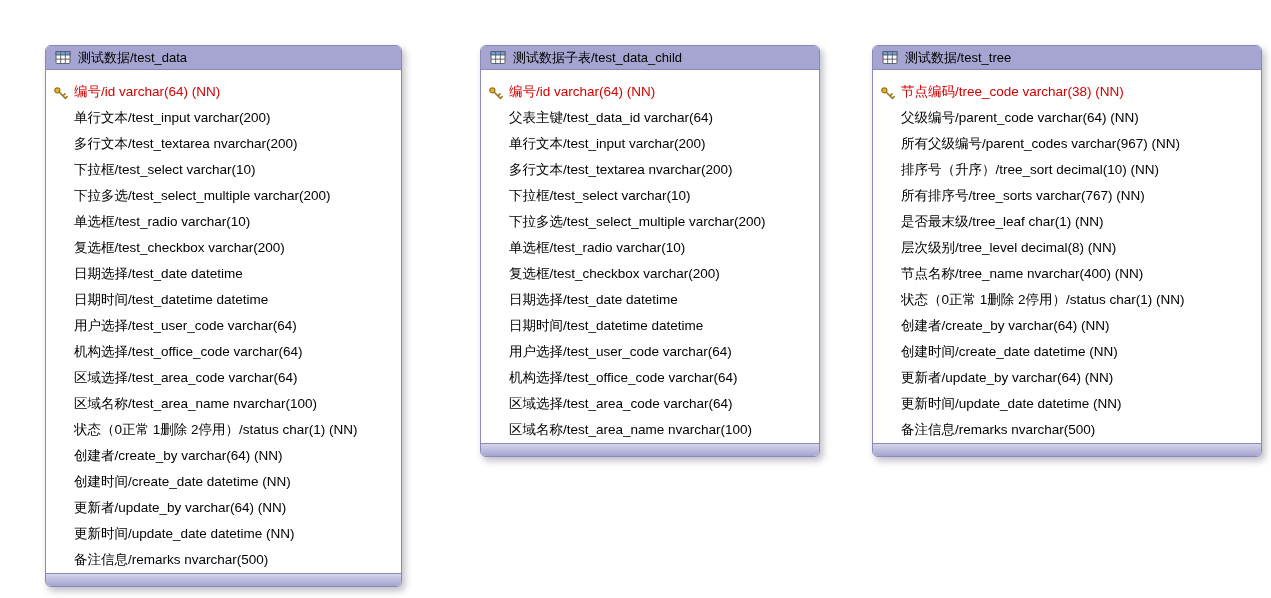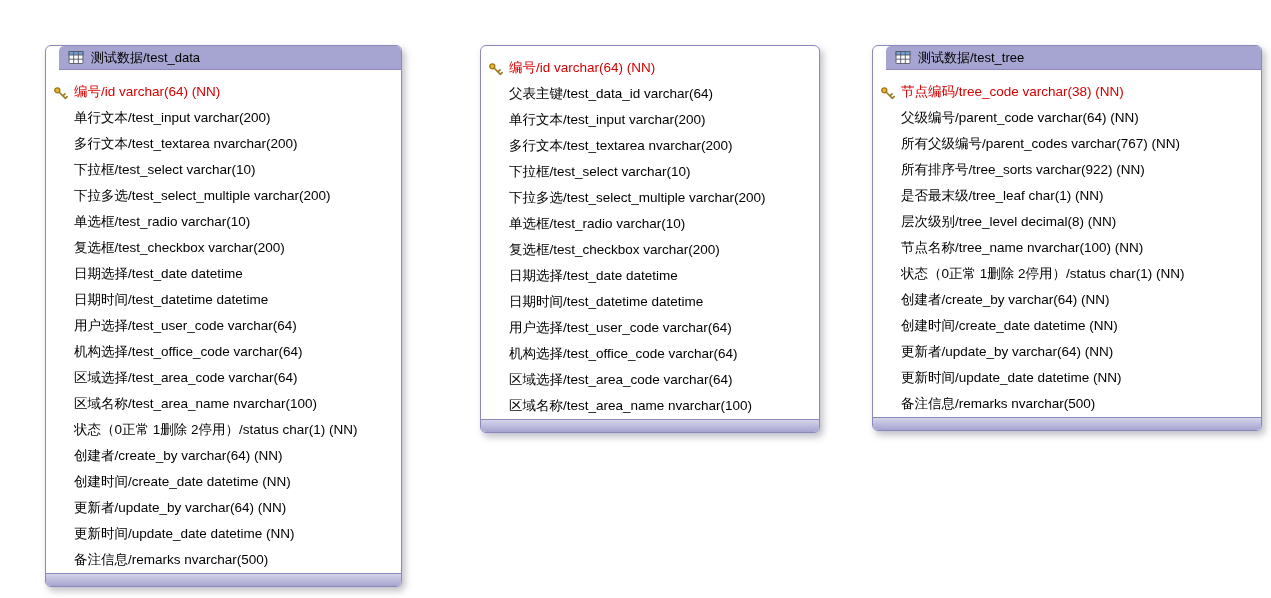--- a/index.html
+++ b/index.html
@@ -26,21 +26,20 @@
   .card-header {
     height: 24px;
     flex: 0 0 24px;
     background: var(--header-bg, #a6a4d0);
     border-bottom: 1px solid var(--card-border, #8b89bb);
     border-radius: 5px 5px 0 0;
     display: flex;
     align-items: center;
     gap: 7px;
     padding: 0 9px;
-    margin-left: 13px;
   }
   .table-icon { display: inline-flex; line-height: 0; }
   .ti-frame { fill: #ffffff; stroke: #555a66; stroke-width: 1; }
   .ti-head  { fill: var(--table-icon-header, #6f9fd8); stroke: #555a66; stroke-width: 1; }
   .ti-line  { stroke: #555a66; stroke-width: 1; }
   .table-title {
     font-size: 13px;
     color: #000000;
     white-space: nowrap;
   }
@@ -261,20 +260,32 @@
         <circle class="key-head" cx="4.6" cy="4.6" r="2.7"></circle>
         <path class="key-shaft" d="M6.7 6.7 L13.2 13.2 M10.6 10.6 L12.8 8.4 M13.2 13.2 L15 11.4"></path>
       </svg>
     </span>
     <span class="field-label">备注信息/remarks nvarchar(500)</span>
   </div>
       </div>
     <div class="card-footer"></div>
   </div>
     <div class="table-card" style="left: 480px; top: 45px; width: 340px;">
+    <div class="card-header">
+      <span class="table-icon">
+        <svg viewBox="0 0 16 14" width="16" height="13" aria-hidden="true">
+          <rect class="ti-frame" x="0.5" y="0.5" width="15" height="13" rx="1"></rect>
+          <rect class="ti-head" x="0.5" y="0.5" width="15" height="3.8"></rect>
+          <line class="ti-line" x1="5.5" y1="0.5" x2="5.5" y2="13.5"></line>
+          <line class="ti-line" x1="10.5" y1="0.5" x2="10.5" y2="13.5"></line>
+          <line class="ti-line" x1="0.5" y1="8.8" x2="15.5" y2="8.8"></line>
+        </svg>
+      </span>
+      <span class="table-title">测试数据子表/test_data_child</span>
+    </div>
     <div class="card-body">
         <div class="field-row pk">
     <span class="key-slot">
       <svg viewBox="0 0 16 16" width="15" height="15" aria-hidden="true">
         <circle class="key-head" cx="4.6" cy="4.6" r="2.7"></circle>
         <path class="key-shaft" d="M6.7 6.7 L13.2 13.2 M10.6 10.6 L12.8 8.4 M13.2 13.2 L15 11.4"></path>
       </svg>
     </span>
     <span class="field-label">编号/id varchar(64) (NN)</span>
   </div>
@@ -430,30 +441,39 @@
     </span>
     <span class="field-label">父级编号/parent_code varchar(64) (NN)</span>
   </div>
         <div class="field-row">
     <span class="key-slot" style="visibility: hidden;">
       <svg viewBox="0 0 16 16" width="15" height="15" aria-hidden="true">
         <circle class="key-head" cx="4.6" cy="4.6" r="2.7"></circle>
         <path class="key-shaft" d="M6.7 6.7 L13.2 13.2 M10.6 10.6 L12.8 8.4 M13.2 13.2 L15 11.4"></path>
       </svg>
     </span>
-    <span class="field-label">所有父级编号/parent_codes varchar(767) (NN)</span>
-  </div>
-        <div class="field-row">
-    <span class="key-slot" style="visibility: hidden;">
-      <svg viewBox="0 0 16 16" width="15" height="15" aria-hidden="true">
-        <circle class="key-head" cx="4.6" cy="4.6" r="2.7"></circle>
-        <path class="key-shaft" d="M6.7 6.7 L13.2 13.2 M10.6 10.6 L12.8 8.4 M13.2 13.2 L15 11.4"></path>
-      </svg>
-    </span>
-    <span class="field-label">所有排序号/tree_sorts varchar(922) (NN)</span>
+    <span class="field-label">所有父级编号/parent_codes varchar(967) (NN)</span>
+  </div>
+        <div class="field-row">
+    <span class="key-slot" style="visibility: hidden;">
+      <svg viewBox="0 0 16 16" width="15" height="15" aria-hidden="true">
+        <circle class="key-head" cx="4.6" cy="4.6" r="2.7"></circle>
+        <path class="key-shaft" d="M6.7 6.7 L13.2 13.2 M10.6 10.6 L12.8 8.4 M13.2 13.2 L15 11.4"></path>
+      </svg>
+    </span>
+    <span class="field-label">排序号（升序）/tree_sort decimal(10) (NN)</span>
+  </div>
+        <div class="field-row">
+    <span class="key-slot" style="visibility: hidden;">
+      <svg viewBox="0 0 16 16" width="15" height="15" aria-hidden="true">
+        <circle class="key-head" cx="4.6" cy="4.6" r="2.7"></circle>
+        <path class="key-shaft" d="M6.7 6.7 L13.2 13.2 M10.6 10.6 L12.8 8.4 M13.2 13.2 L15 11.4"></path>
+      </svg>
+    </span>
+    <span class="field-label">所有排序号/tree_sorts varchar(767) (NN)</span>
   </div>
         <div class="field-row">
     <span class="key-slot" style="visibility: hidden;">
       <svg viewBox="0 0 16 16" width="15" height="15" aria-hidden="true">
         <circle class="key-head" cx="4.6" cy="4.6" r="2.7"></circle>
         <path class="key-shaft" d="M6.7 6.7 L13.2 13.2 M10.6 10.6 L12.8 8.4 M13.2 13.2 L15 11.4"></path>
       </svg>
     </span>
     <span class="field-label">是否最末级/tree_leaf char(1) (NN)</span>
   </div>
@@ -466,21 +486,21 @@
     </span>
     <span class="field-label">层次级别/tree_level decimal(8) (NN)</span>
   </div>
         <div class="field-row">
     <span class="key-slot" style="visibility: hidden;">
       <svg viewBox="0 0 16 16" width="15" height="15" aria-hidden="true">
         <circle class="key-head" cx="4.6" cy="4.6" r="2.7"></circle>
         <path class="key-shaft" d="M6.7 6.7 L13.2 13.2 M10.6 10.6 L12.8 8.4 M13.2 13.2 L15 11.4"></path>
       </svg>
     </span>
-    <span class="field-label">节点名称/tree_name nvarchar(100) (NN)</span>
+    <span class="field-label">节点名称/tree_name nvarchar(400) (NN)</span>
   </div>
         <div class="field-row">
     <span class="key-slot" style="visibility: hidden;">
       <svg viewBox="0 0 16 16" width="15" height="15" aria-hidden="true">
         <circle class="key-head" cx="4.6" cy="4.6" r="2.7"></circle>
         <path class="key-shaft" d="M6.7 6.7 L13.2 13.2 M10.6 10.6 L12.8 8.4 M13.2 13.2 L15 11.4"></path>
       </svg>
     </span>
     <span class="field-label">状态（0正常 1删除 2停用）/status char(1) (NN)</span>
   </div>

